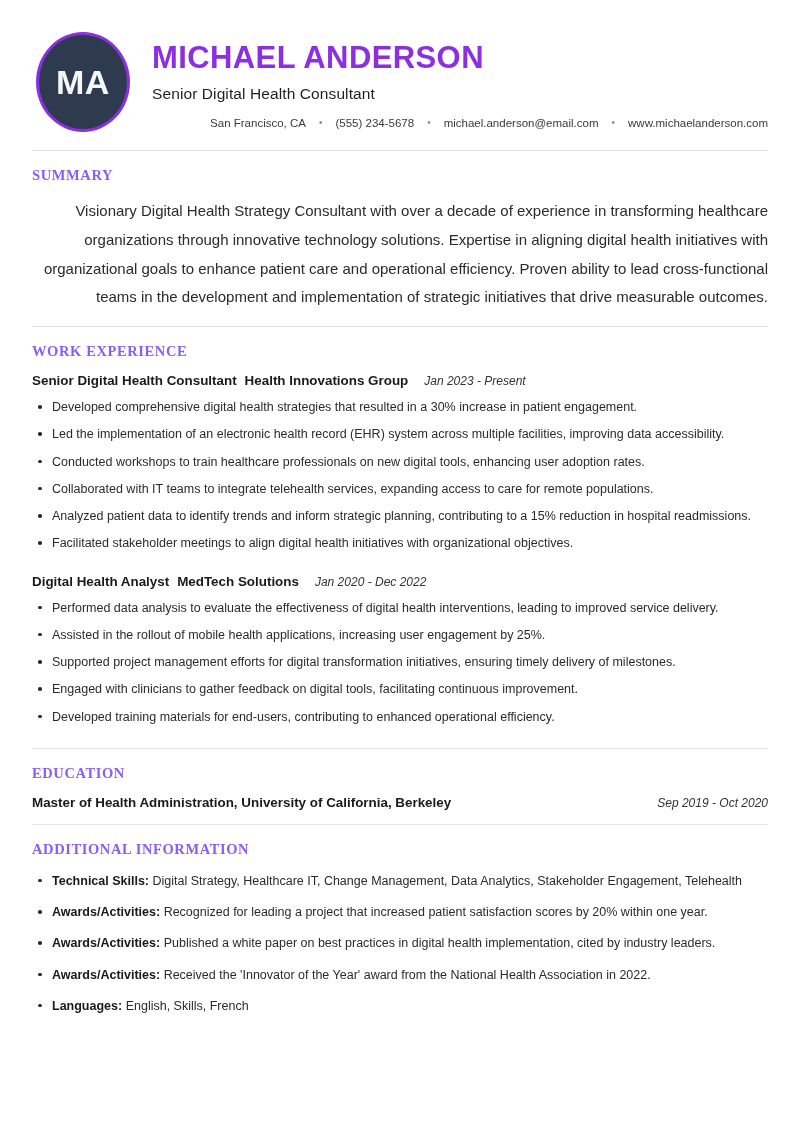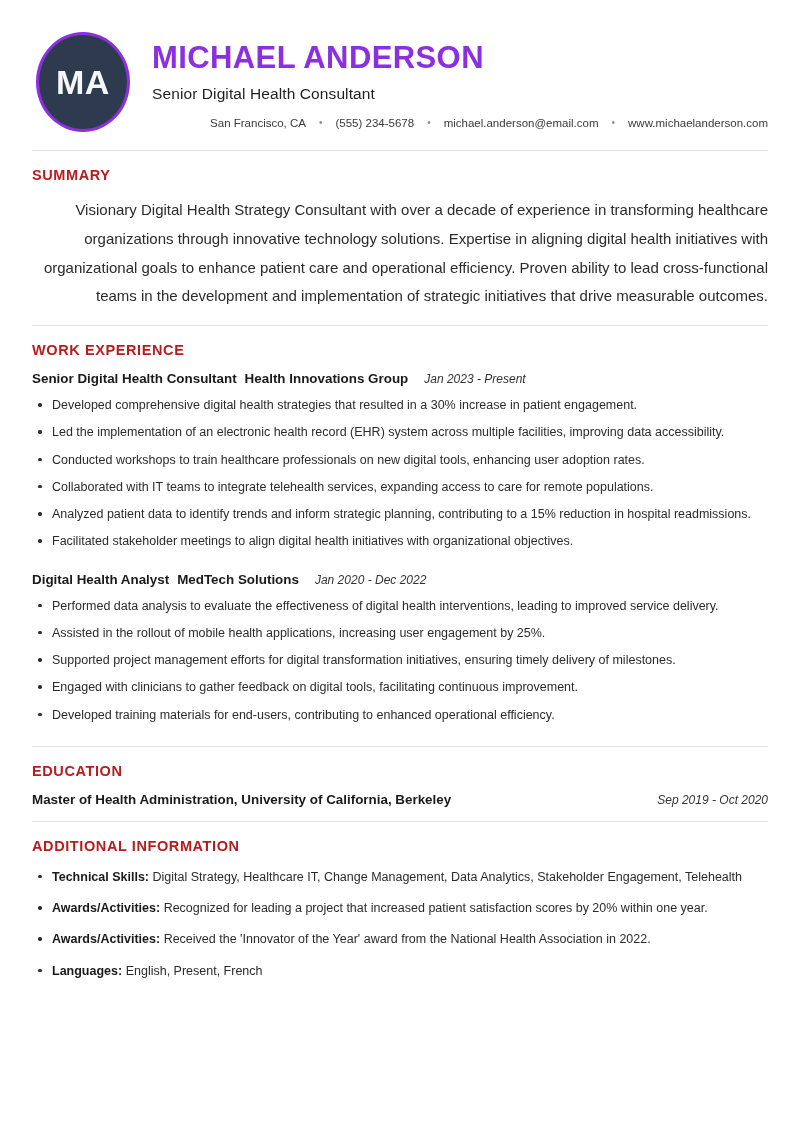--- a/index.html
+++ b/index.html
@@ -97,23 +97,24 @@
     background: #e2e2e2;
     border: 0;
     margin: 0;
   }
 
   .section { padding-top: 16px; padding-bottom: 14px; }
 
   .section-title {
     font-size: 14.5px;
     font-weight: 700;
-    color: #b91c1c;
+    color: #8b5cf6;
     letter-spacing: 0.6px;
     margin-bottom: 13px;
+    font-family: Liberation Serif, serif;
   }
 
   .summary-text {
     font-size: 15px;
     line-height: 1.92;
     color: #2b2b2b;
     text-align: right;
   }
 
   
@@ -263,18 +264,19 @@
       </div>
   </section>
 
   <hr class="divider">
 
   <section class="section">
     <h2 class="section-title">ADDITIONAL INFORMATION</h2>
     <ul class="bullets info-list" id="info-list">
         <li><span class="info-label">Technical Skills:</span> <span>Digital Strategy, Healthcare IT, Change Management, Data Analytics, Stakeholder Engagement, Telehealth</span></li>
         <li><span class="info-label">Awards/Activities:</span> <span>Recognized for leading a project that increased patient satisfaction scores by 20% within one year.</span></li>
+        <li><span class="info-label">Awards/Activities:</span> <span>Published a white paper on best practices in digital health implementation, cited by industry leaders.</span></li>
         <li><span class="info-label">Awards/Activities:</span> <span>Received the 'Innovator of the Year' award from the National Health Association in 2022.</span></li>
-        <li><span class="info-label">Languages:</span> <span>English,  Present,  French</span></li>
+        <li><span class="info-label">Languages:</span> <span>English,  Skills,  French</span></li>
       </ul>
   </section>
 
 </div>
 
 </body></html>

